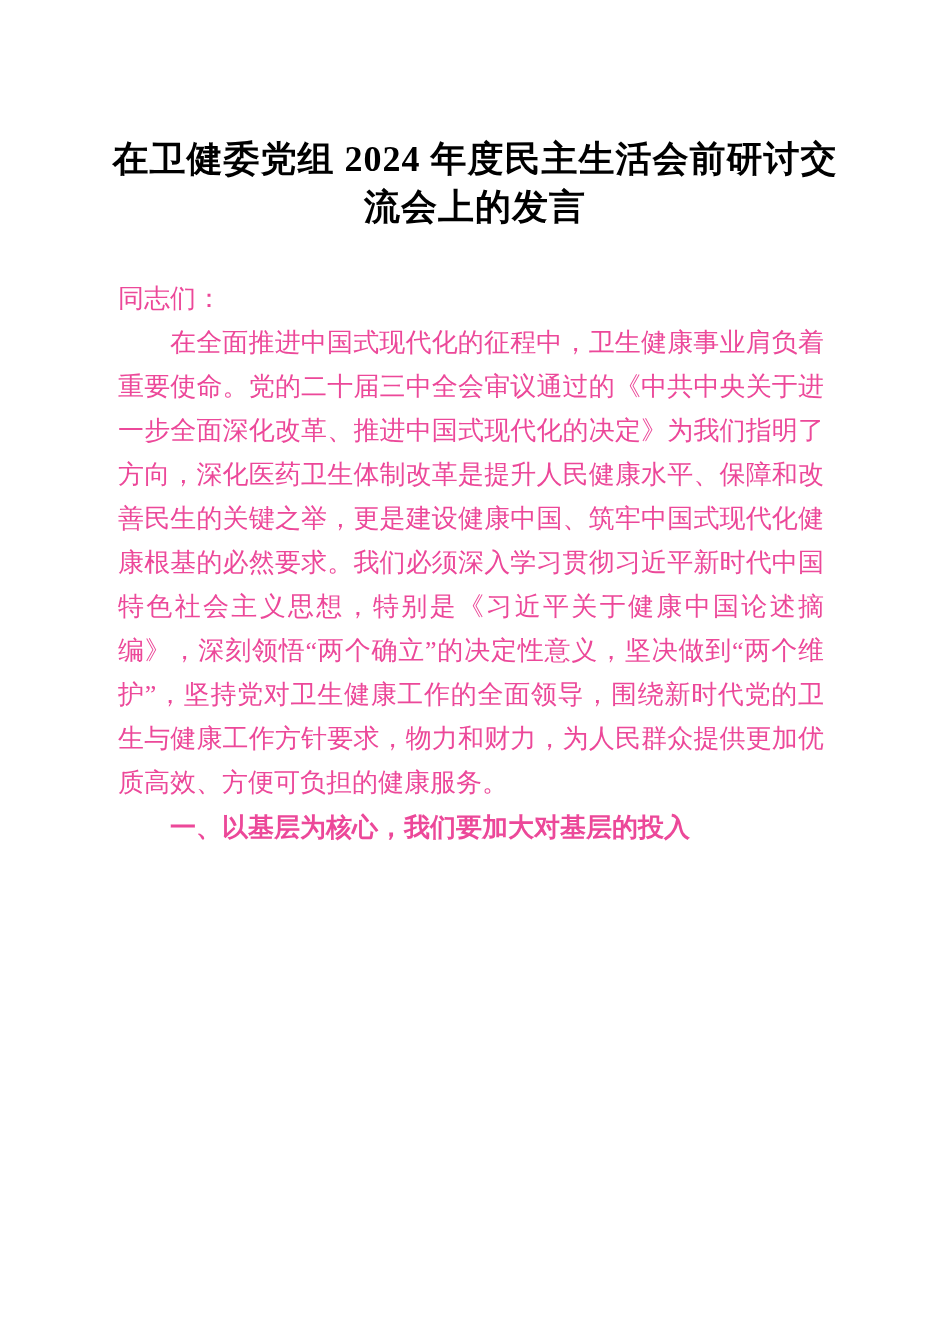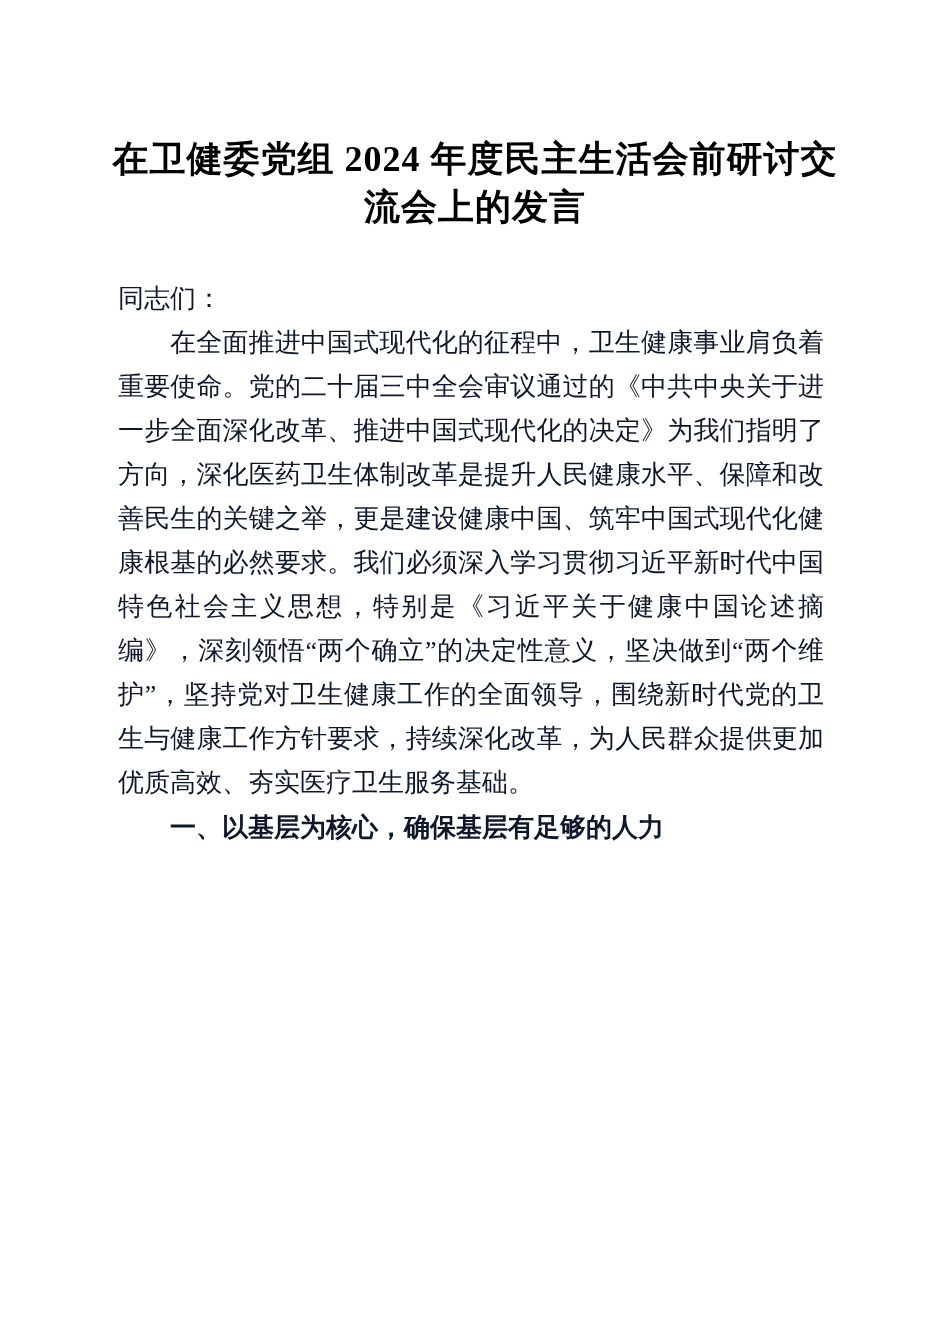--- a/index.html
+++ b/index.html
@@ -25,21 +25,21 @@
     text-align: center;
     letter-spacing: 1px;
   }
   .doc-body {
     margin: 0 118px;
     width: 706px;
     font-family: "Liberation Serif", "DejaVu Serif", serif;
     font-size: 26px;
     line-height: 44px;
     text-align: justify;
-    color: #0f172a;
+    color: #ec4899;
   }
   .doc-body p {
     margin: 0;
     padding: 0;
     text-indent: 2em;
   }
   .doc-body p.salutation {
     text-indent: 0;
   }
   .doc-body p.section-heading {
@@ -49,18 +49,18 @@
 </style>
 </head>
 <body>
 
 <div class="page">
   <h1 class="doc-title">在卫健委党组 2024 年度民主生活会前研讨交流会上的发言</h1>
 
   <div class="doc-body">
     <p class="salutation">同志们：</p>
 
-    <p class="body-para">在全面推进中国式现代化的征程中，卫生健康事业肩负着重要使命。党的二十届三中全会审议通过的《中共中央关于进一步全面深化改革、推进中国式现代化的决定》为我们指明了方向，深化医药卫生体制改革是提升人民健康水平、保障和改善民生的关键之举，更是建设健康中国、筑牢中国式现代化健康根基的必然要求。我们必须深入学习贯彻习近平新时代中国特色社会主义思想，特别是《习近平关于健康中国论述摘编》，深刻领悟“两个确立”的决定性意义，坚决做到“两个维护”，坚持党对卫生健康工作的全面领导，围绕新时代党的卫生与健康工作方针要求，持续深化改革，为人民群众提供更加优质高效、夯实医疗卫生服务基础。</p>
+    <p class="body-para">在全面推进中国式现代化的征程中，卫生健康事业肩负着重要使命。党的二十届三中全会审议通过的《中共中央关于进一步全面深化改革、推进中国式现代化的决定》为我们指明了方向，深化医药卫生体制改革是提升人民健康水平、保障和改善民生的关键之举，更是建设健康中国、筑牢中国式现代化健康根基的必然要求。我们必须深入学习贯彻习近平新时代中国特色社会主义思想，特别是《习近平关于健康中国论述摘编》，深刻领悟“两个确立”的决定性意义，坚决做到“两个维护”，坚持党对卫生健康工作的全面领导，围绕新时代党的卫生与健康工作方针要求，物力和财力，为人民群众提供更加优质高效、方便可负担的健康服务。</p>
 
-    <p class="section-heading">一、以基层为核心，确保基层有足够的人力</p>
+    <p class="section-heading">一、以基层为核心，我们要加大对基层的投入</p>
 
   </div>
 </div>
 
 </body></html>

